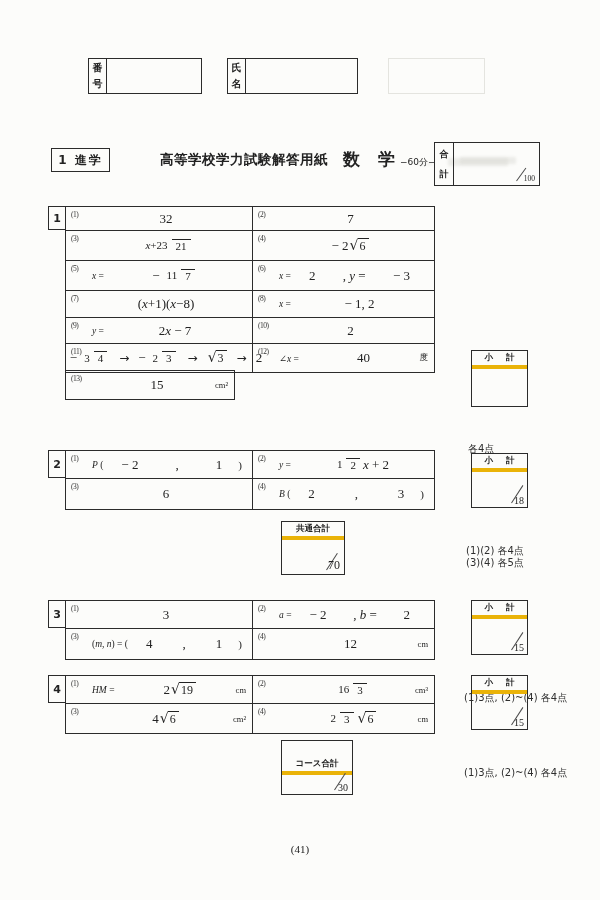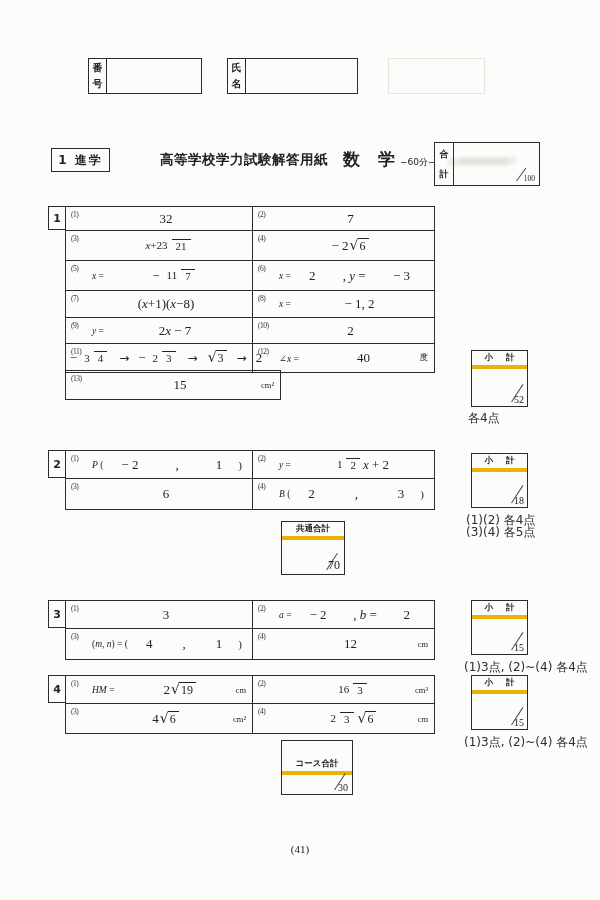--- a/index.html
+++ b/index.html
@@ -46,21 +46,21 @@
   .frac .fd{border-top:1px solid #222;}
   .frac .fn,.frac .fd{padding:0 4px;}
   .sqrt{display:inline-flex;align-items:flex-start;margin:0 1px;}
   .sqrt .sym{font-size:14px;line-height:1.05;font-family:"DejaVu Sans",sans-serif;}
   .sqrt .rad{border-top:1px solid #222;padding:0 3px 0 2px;font-size:12px;line-height:1.25;margin-left:-1px;}
   .arrow{margin:0 9px;font-size:12px;font-family:"DejaVu Sans",sans-serif;}
   
   .scorebox{border:1.5px solid #2b2b2b;box-sizing:border-box;display:flex;flex-direction:column;}
   .sb-title{height:14px;border-bottom:4px solid #eab308;display:flex;align-items:center;justify-content:center;
             font-size:8.5px;font-weight:bold;word-spacing:10px;flex:none;}
-  .note{font-size:12px;color:#2e2e2e;white-space:nowrap;}
+  .note{font-size:10px;color:#2e2e2e;white-space:nowrap;margin-top:32px;}
   .pagenum{left:0;right:0;text-align:center;font-size:11px;font-family:"Liberation Serif","DejaVu Serif",serif;}
 </style>
 </head>
 <body>
 
 <div id="page">
 
   <div class="abs box labelbox" style="left:88px;top:58px;width:114px;height:36px;">
     <div class="labelcol">
       <span>番</span>
@@ -179,36 +179,32 @@
       </div>
     <div class="cell">
         <span class="q">(12)</span>
         <span class="pre">∠<i>x</i> =</span>
         <span class="ansarea">
           <span class="grp">40</span>
         </span>
         <span class="unit jp">度</span>
       </div>
   </div>
-  <div class="abs box tbl" style="left:65px;top:369.5px;width:216px;grid-template-rows:28px;">
+  <div class="abs box tbl" style="left:65px;top:369.5px;width:170px;grid-template-rows:28px;">
     <div class="cell">
         <span class="q">(13)</span>
         <span class="ansarea">
           <span class="grp">15</span>
         </span>
         <span class="unit">cm²</span>
       </div>
   </div>
 
   <div class="abs scorebox" style="left:471px;top:350px;width:57px;height:57px;">
     <div class="sb-title">小 計</div>
-    <div class="sb-body">
-      <span class="slash" style="right:15px;bottom:4px;height:21px;transform:rotate(33deg);"></span>
-      <span class="denom" style="right:3px;bottom:1px;font-size:10px;">52</span>
-    </div>
   </div>
   <div class="abs note" style="left:468px;top:410px;">各4点</div>
 
   <div class="abs box numbox" style="left:48px;top:450px;width:18px;height:28px;">
     <span>2</span>
   </div>
   <div class="abs box tbl" style="left:65px;top:450px;width:370px;grid-template-columns:187px 1fr;grid-template-rows:28px 30px;">
     <div class="cell br bb">
         <span class="q">(1)</span>
         <span class="pre"><i>P</i> (</span>

